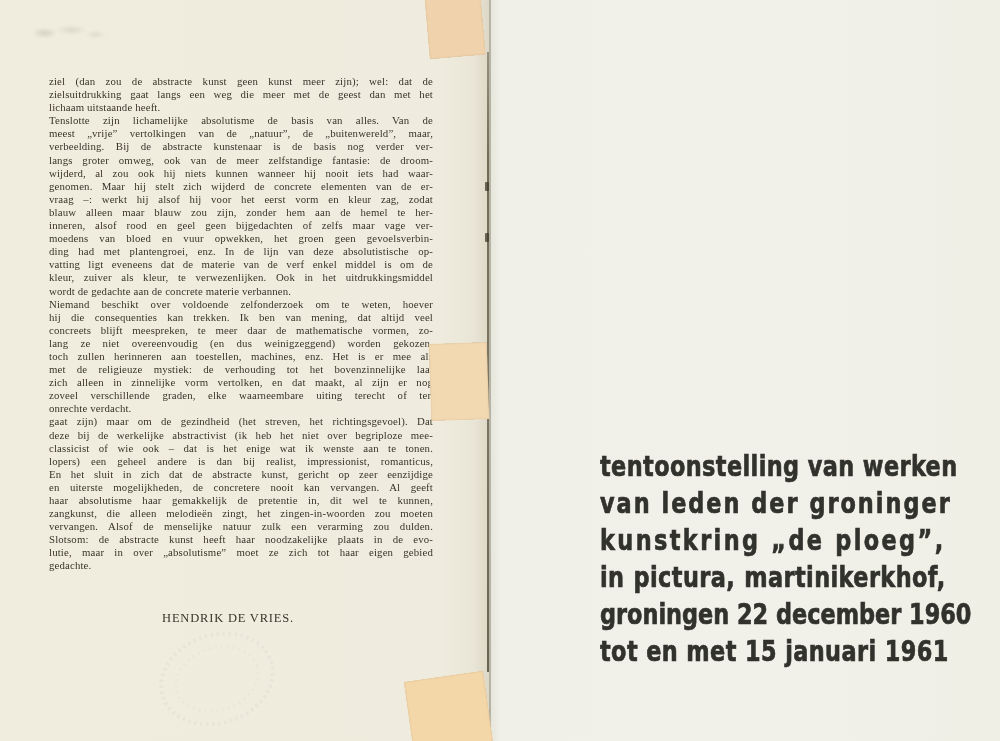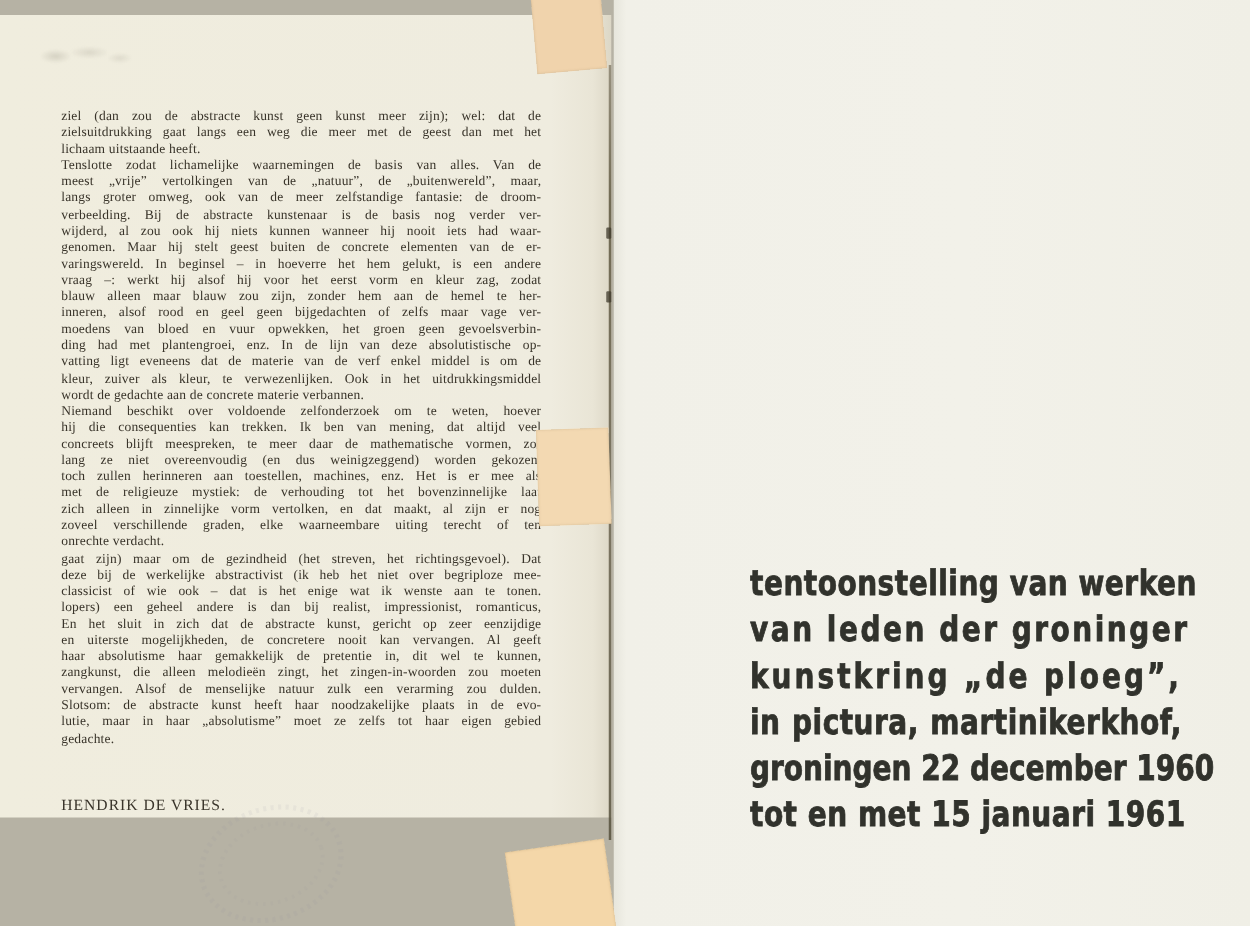--- a/index.html
+++ b/index.html
@@ -3,21 +3,21 @@
 <meta charset="utf-8">
 <style>
   html,body{margin:0;padding:0;}
   body{
     width:1000px;height:741px;position:relative;overflow:hidden;
     background:#b6b2a4;
     font-family:"Liberation Serif", serif;
   }
   
   .page-left{
-    position:absolute;left:0;top:12px;width:489px;height:642px;
+    position:absolute;left:0;top:0;width:489px;height:741px;
     background:linear-gradient(90deg,#f0edde 0%,#efecdf 90%,#e9e5d6 97%,#dcd7c6 100%);
   }
   .page-right{
     position:absolute;left:491px;top:0;width:509px;height:741px;
     background:linear-gradient(90deg,#e7e6dc 0%,#f1f0e8 2%,#f2f1e9 55%,#f0efe6 100%);
   }
   .fold-line{
     position:absolute;left:487px;top:52px;width:2px;height:620px;
     background:linear-gradient(180deg,#8a8370 0%,#5e573f 18%,#6b6450 55%,#55503c 100%);
     opacity:.85;
@@ -52,21 +52,21 @@
   .stamp{position:absolute;left:150px;top:624px;opacity:.55;}
   
   .body-text{
     position:absolute;left:49px;top:75px;width:384px;
     font-size:10.8px;line-height:13.1px;color:#39342a;
     letter-spacing:.15px;
   }
   .bline{text-align:justify;text-align-last:justify;white-space:normal;}
   .bline.para-end{text-align-last:left;}
   .signature{
-    margin-top:14px;text-align:left;padding-right:26px;
+    margin-top:0;text-align:center;padding-right:26px;
     font-size:12.5px;letter-spacing:.8px;color:#39342a;
   }
   
   .display-text{
     position:absolute;left:600px;top:448px;width:432px;
     transform:scaleX(0.8);transform-origin:0 0;
     font-family:"DejaVu Sans", sans-serif;font-weight:bold;
     font-size:28px;color:#31322c;
     -webkit-text-stroke:0.7px #31322c;
   }
@@ -82,27 +82,26 @@
 </head>
 <body>
 
 <div class="page-left">
   <div class="smudge"></div>
 
   <div class="body-text">
       <div class="bline">ziel (dan zou de abstracte kunst geen kunst meer zijn); wel: dat de</div>
       <div class="bline">zielsuitdrukking gaat langs een weg die meer met de geest dan met het</div>
       <div class="bline para-end">lichaam uitstaande heeft.</div>
-      <div class="bline">Tenslotte zodat lichamelijke waarnemingen de basis van alles. Van de</div>
+      <div class="bline">Tenslotte zijn lichamelijke absolutisme de basis van alles. Van de</div>
       <div class="bline">meest „vrije” vertolkingen van de „natuur”, de „buitenwereld”, maar,</div>
+      <div class="bline">verbeelding. Bij de abstracte kunstenaar is de basis nog verder ver-</div>
       <div class="bline">langs groter omweg, ook van de meer zelfstandige fantasie: de droom-</div>
-      <div class="bline">verbeelding. Bij de abstracte kunstenaar is de basis nog verder ver-</div>
       <div class="bline">wijderd, al zou ook hij niets kunnen wanneer hij nooit iets had waar-</div>
-      <div class="bline">genomen. Maar hij stelt geest buiten de concrete elementen van de er-</div>
-      <div class="bline">varingswereld. In beginsel – in hoeverre het hem gelukt, is een andere</div>
+      <div class="bline">genomen. Maar hij stelt zich wijderd de concrete elementen van de er-</div>
       <div class="bline">vraag –: werkt hij alsof hij voor het eerst vorm en kleur zag, zodat</div>
       <div class="bline">blauw alleen maar blauw zou zijn, zonder hem aan de hemel te her-</div>
       <div class="bline">inneren, alsof rood en geel geen bijgedachten of zelfs maar vage ver-</div>
       <div class="bline">moedens van bloed en vuur opwekken, het groen geen gevoelsverbin-</div>
       <div class="bline">ding had met plantengroei, enz. In de lijn van deze absolutistische op-</div>
       <div class="bline">vatting ligt eveneens dat de materie van de verf enkel middel is om de</div>
       <div class="bline">kleur, zuiver als kleur, te verwezenlijken. Ook in het uitdrukkingsmiddel</div>
       <div class="bline para-end">wordt de gedachte aan de concrete materie verbannen.</div>
       <div class="bline">Niemand beschikt over voldoende zelfonderzoek om te weten, hoever</div>
       <div class="bline">hij die consequenties kan trekken. Ik ben van mening, dat altijd veel</div>
@@ -116,21 +115,21 @@
       <div class="bline">gaat zijn) maar om de gezindheid (het streven, het richtingsgevoel). Dat</div>
       <div class="bline">deze bij de werkelijke abstractivist (ik heb het niet over begriploze mee-</div>
       <div class="bline">classicist of wie ook – dat is het enige wat ik wenste aan te tonen.</div>
       <div class="bline">lopers) een geheel andere is dan bij realist, impressionist, romanticus,</div>
       <div class="bline">En het sluit in zich dat de abstracte kunst, gericht op zeer eenzijdige</div>
       <div class="bline">en uiterste mogelijkheden, de concretere nooit kan vervangen. Al geeft</div>
       <div class="bline">haar absolutisme haar gemakkelijk de pretentie in, dit wel te kunnen,</div>
       <div class="bline">zangkunst, die alleen melodieën zingt, het zingen-in-woorden zou moeten</div>
       <div class="bline">vervangen. Alsof de menselijke natuur zulk een verarming zou dulden.</div>
       <div class="bline">Slotsom: de abstracte kunst heeft haar noodzakelijke plaats in de evo-</div>
-      <div class="bline">lutie, maar in haar „absolutisme” moet ze zelfs tot haar eigen gebied</div>
+      <div class="bline">lutie, maar in over „absolutisme” moet ze zich tot haar eigen gebied</div>
       <div class="bline para-end">gedachte.</div>
     </div>
 
   <div class="body-text" style="top:612px;">
     <div class="signature">HENDRIK DE VRIES.</div>
   </div>
 
   <svg class="stamp" width="135" height="110" viewBox="0 0 135 110">
     <g transform="rotate(-18 67 55)" fill="none" stroke="#8e8ca0">
       <ellipse cx="67" cy="55" rx="57" ry="44" stroke-width="4" stroke-dasharray="2.5 3.5" opacity="0.16"></ellipse>

